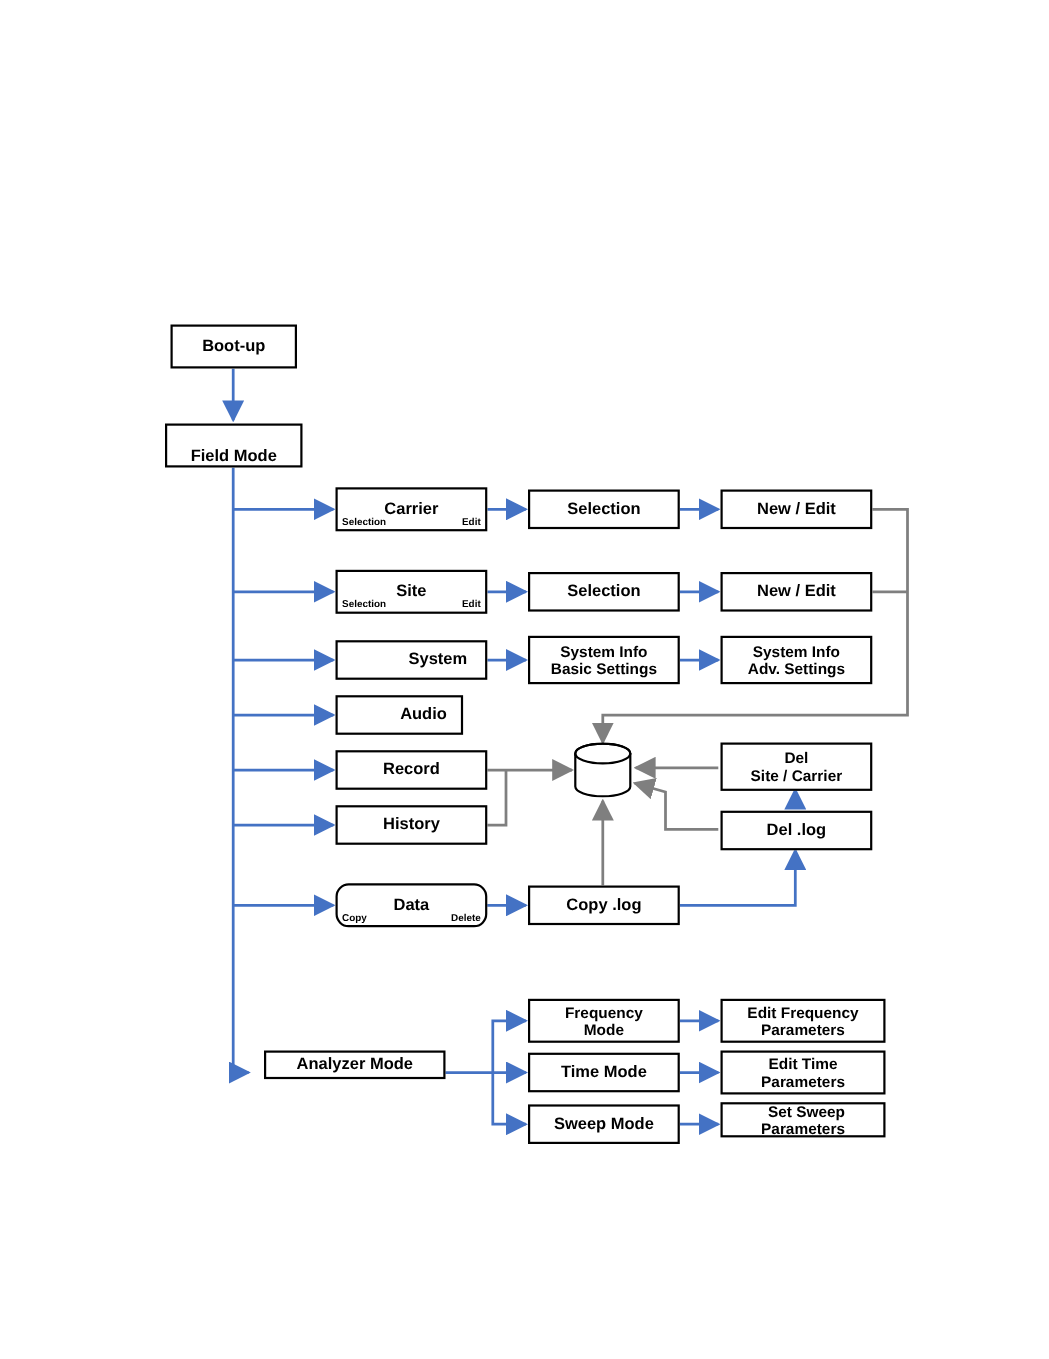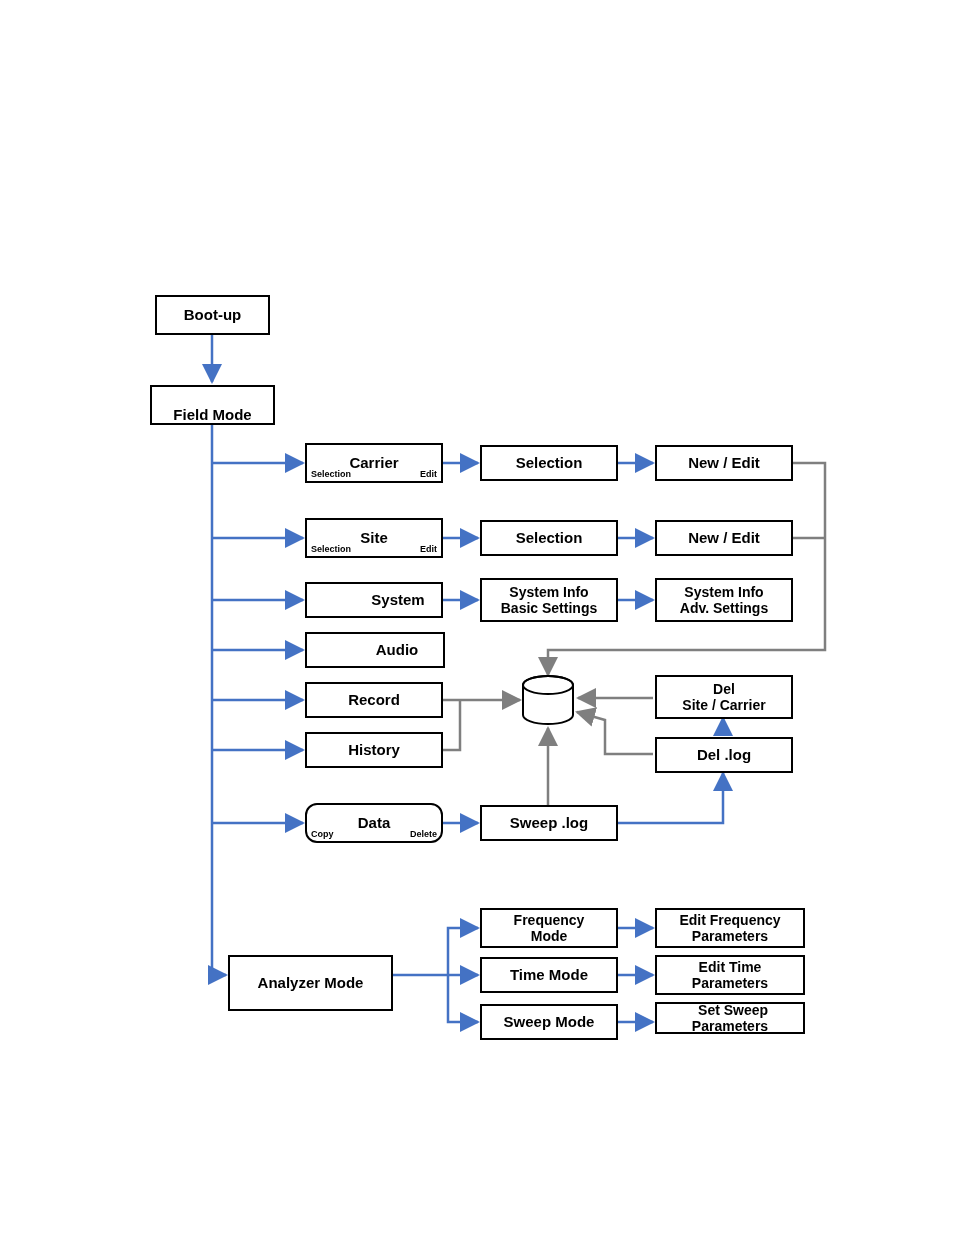--- a/index.html
+++ b/index.html
@@ -160,48 +160,48 @@
 <div class="box" style="left:305px; top:582px; width:138px; height:36px;padding-left:48px;">
   <span>System</span>
 </div>
 <div class="box" style="left:480px; top:578px; width:138px; height:44px;">
   <span class="twoline">System Info<br>Basic Settings</span>
 </div>
 <div class="box" style="left:655px; top:578px; width:138px; height:44px;">
   <span class="twoline">System Info<br>Adv. Settings</span>
 </div>
 
-<div class="box" style="left:305px; top:632px; width:140px; height:36px;padding-left:44px;">
+<div class="box" style="left:305px; top:632px; width:116px; height:36px;padding-left:44px;">
   <span>Audio</span>
 </div>
 <div class="box" style="left:305px; top:682px; width:138px; height:36px;">
   <span>Record</span>
 </div>
 <div class="box" style="left:305px; top:732px; width:138px; height:36px;">
   <span>History</span>
 </div>
 
 <div class="box" style="left:305px; top:803px; width:138px; height:40px;border-radius:12px;">
   <span class="main">Data</span>
   <div class="sublabels">
     <span>Copy</span>
     <span>Delete</span>
   </div>
 </div>
 <div class="box" style="left:480px; top:805px; width:138px; height:36px;">
-  <span>Sweep .log</span>
+  <span>Copy .log</span>
 </div>
 <div class="box" style="left:655px; top:737px; width:138px; height:36px;">
   <span>Del .log</span>
 </div>
 <div class="box" style="left:655px; top:675px; width:138px; height:44px;">
   <span class="twoline">Del<br>Site / Carrier</span>
 </div>
 
-<div class="box" style="left:228px; top:955px; width:165px; height:56px;">
+<div class="box" style="left:240px; top:955px; width:165px; height:26px;">
   <span>Analyzer  Mode</span>
 </div>
 <div class="box" style="left:480px; top:908px; width:138px; height:40px;">
   <span class="twoline">Frequency<br>Mode</span>
 </div>
 <div class="box" style="left:480px; top:957px; width:138px; height:36px;text-align:center;">
   <span>Time Mode</span>
 </div>
 <div class="box" style="left:480px; top:1004px; width:138px; height:36px;">
   <span>Sweep Mode</span>

